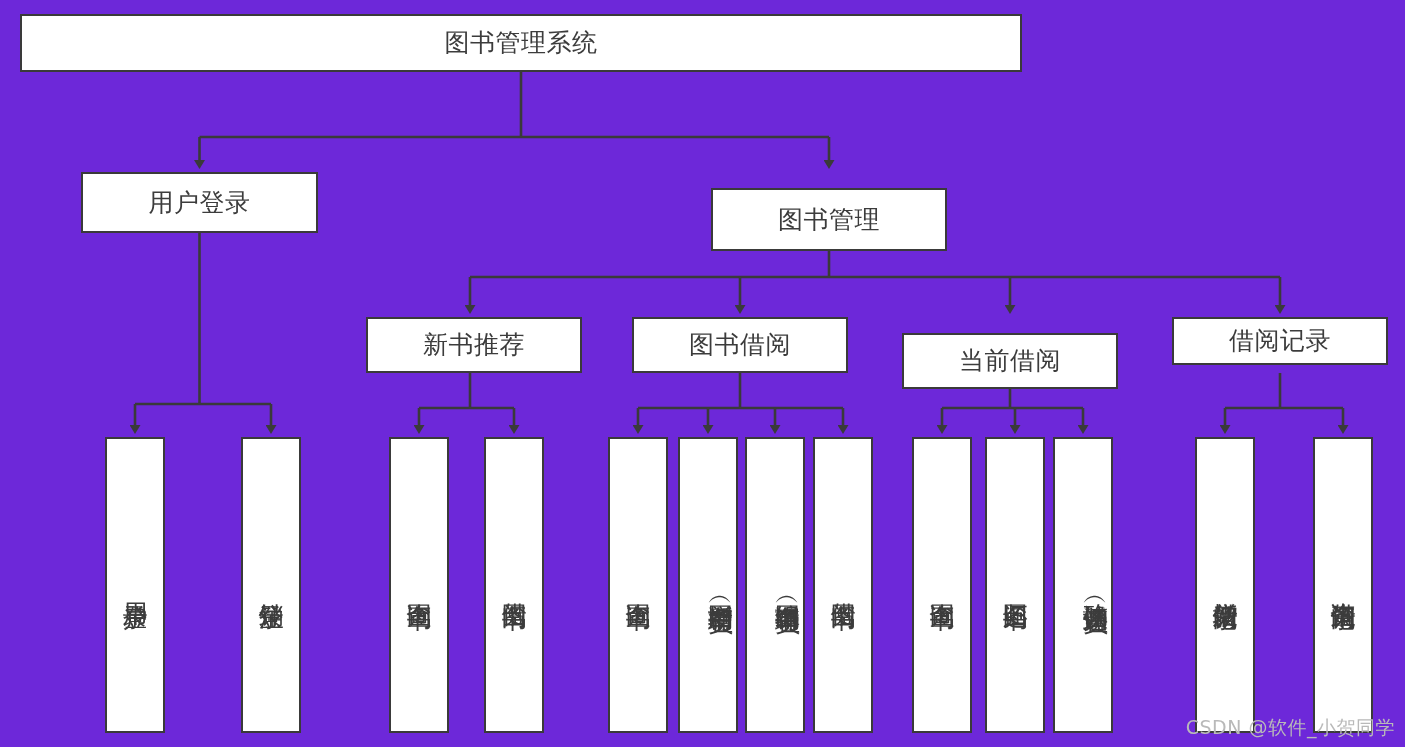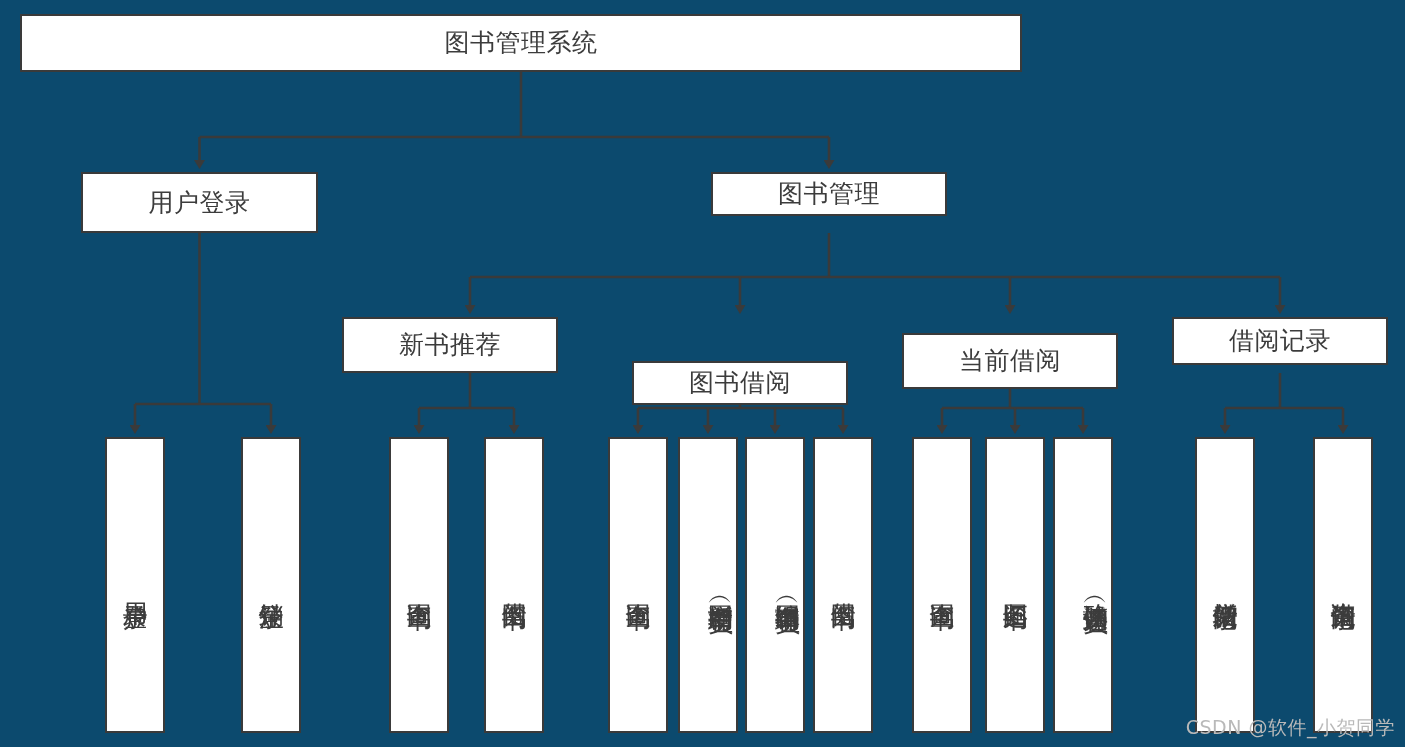--- a/index.html
+++ b/index.html
@@ -7,21 +7,21 @@
     padding: 0;
     background: #ffffff;
   }
   body {
     font-family: "DejaVu Sans", "Liberation Sans", sans-serif;
   }
   #canvas {
     position: relative;
     width: 1405px;
     height: 747px;
-    background: #0c4a6e;
+    background: #6d28d9;
     overflow: hidden;
   }
   #edges {
     position: absolute;
     left: 0;
     top: 0;
     width: 1405px;
     height: 747px;
     pointer-events: none;
   }
@@ -118,28 +118,28 @@
       </g>
   </svg>
 
   <div class="node h" id="n-root" style="left: 20px; top: 14px; width: 1002px; height: 58px;">
     <span class="node-label">图书管理系统</span>
   </div>
 
   <div class="node h" id="n-user-login" style="left: 81px; top: 172px; width: 237px; height: 61px;">
     <span class="node-label">用户登录</span>
   </div>
-  <div class="node h" id="n-book-manage" style="left: 711px; top: 172px; width: 236px; height: 44px;">
+  <div class="node h" id="n-book-manage" style="left: 711px; top: 188px; width: 236px; height: 63px;">
     <span class="node-label">图书管理</span>
   </div>
 
-  <div class="node h" id="n-new-book-rec" style="left: 342px; top: 317px; width: 216px; height: 56px;">
+  <div class="node h" id="n-new-book-rec" style="left: 366px; top: 317px; width: 216px; height: 56px;">
     <span class="node-label">新书推荐</span>
   </div>
-  <div class="node h" id="n-book-borrow" style="left: 632px; top: 317px; width: 216px; height: 44px; margin-top: 44px;">
+  <div class="node h" id="n-book-borrow" style="left: 632px; top: 317px; width: 216px; height: 56px;">
     <span class="node-label">图书借阅</span>
   </div>
   <div class="node h" id="n-current-borrow" style="left: 902px; top: 317px; width: 216px; height: 56px; margin-top: 16px;">
     <span class="node-label">当前借阅</span>
   </div>
   <div class="node h" id="n-borrow-record" style="left: 1172px; top: 317px; width: 216px; height: 48px;">
     <span class="node-label">借阅记录</span>
   </div>
 
   <div id="leaf-container">

